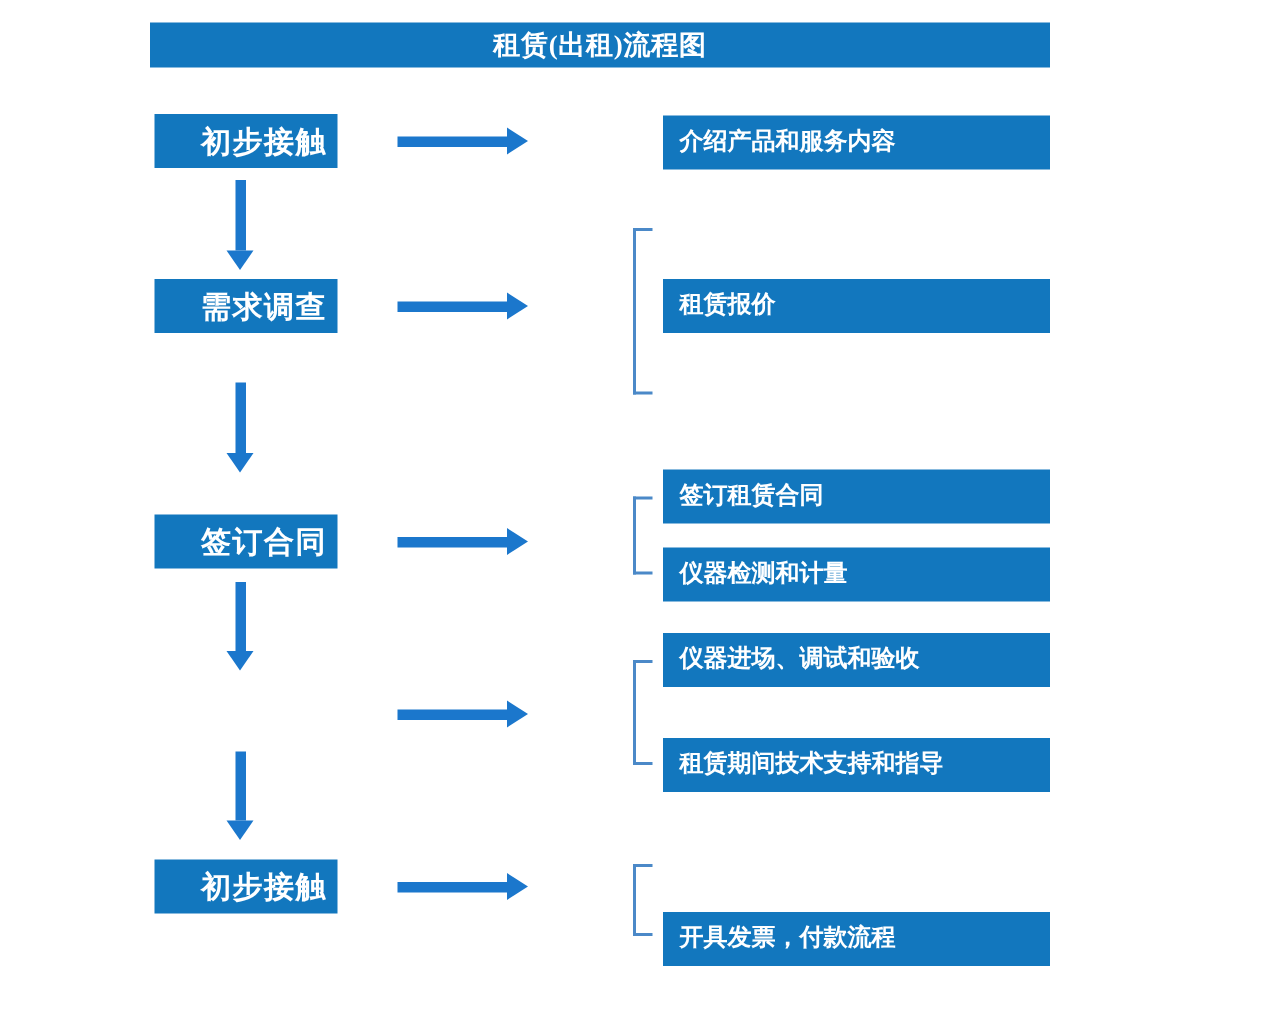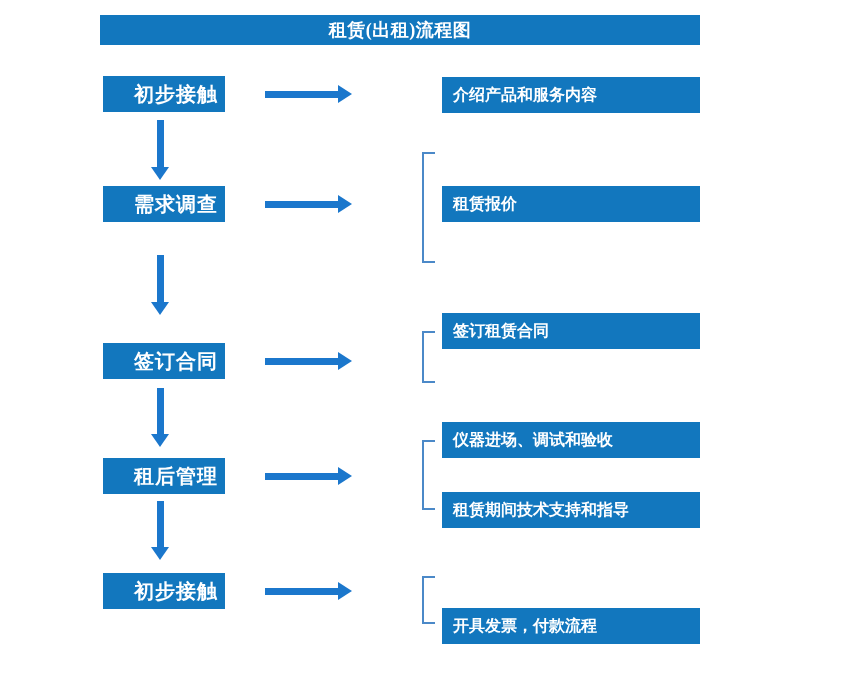--- a/index.html
+++ b/index.html
@@ -101,27 +101,27 @@
       <i class="head"></i>
     </div>
 
   <div class="lbox" style="top:343px">签订合同</div>
   <div class="harrow" style="top:352px">
       <i class="shaft"></i>
       <i class="head"></i>
     </div>
   <div class="bracket" style="top:331px;height:52px"></div>
   <div class="rbox" style="top:313px">签订租赁合同</div>
+  <div class="rbox" style="top:365px">仪器检测和计量</div>
 
   <div class="varrow" style="top:388px;height:59px">
       <i class="shaft"></i>
       <i class="head"></i>
     </div>
 
-  <div class="lbox" style="top:458px">租后管理</div>
   <div class="harrow" style="top:467px">
       <i class="shaft"></i>
       <i class="head"></i>
     </div>
   <div class="bracket" style="top:440px;height:70px"></div>
   <div class="rbox" style="top:422px">仪器进场、调试和验收</div>
   <div class="rbox" style="top:492px">租赁期间技术支持和指导</div>
 
   <div class="varrow" style="top:501px;height:59px">
       <i class="shaft"></i>

